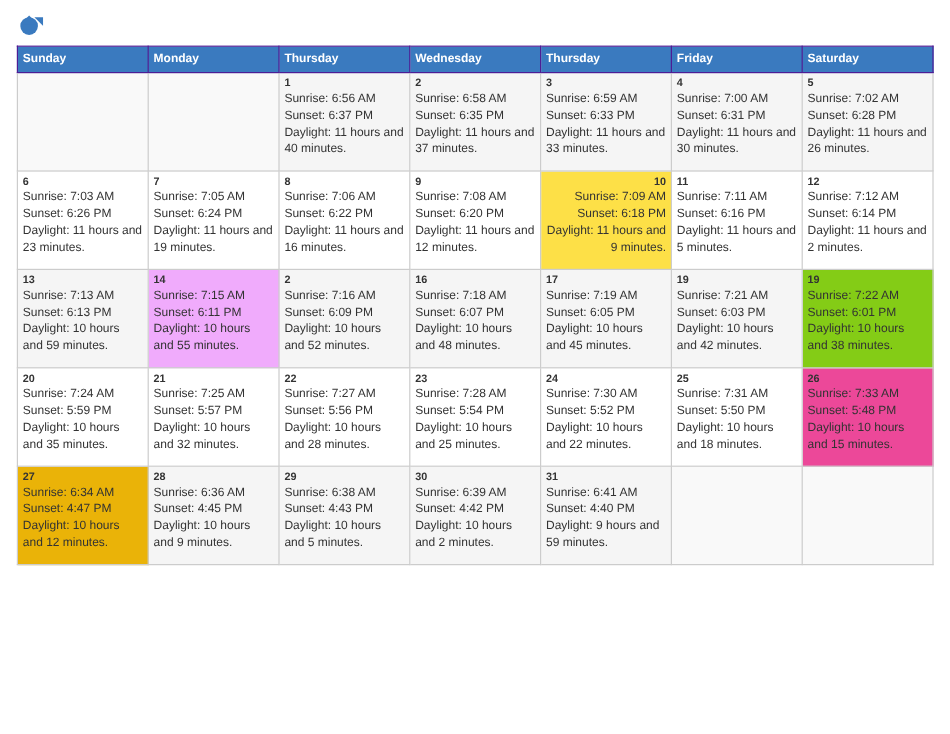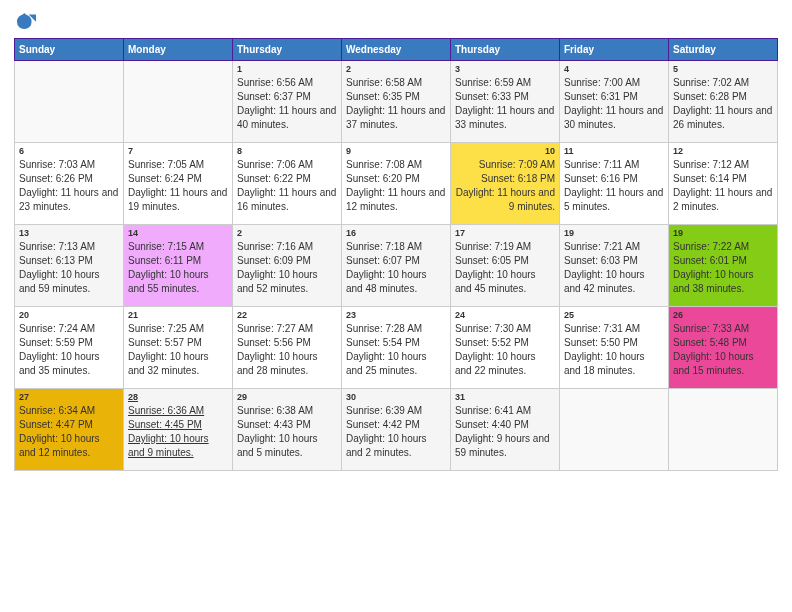--- a/index.html
+++ b/index.html
@@ -245,21 +245,21 @@
           <td style="background: #ec4899;">
             <span class="day-number">26</span>
             <div class="day-info">Sunrise: 7:33 AM<br>Sunset: 5:48 PM<br>Daylight: 10 hours and 15 minutes.</div>
           </td>
         </tr>
         <tr>
           <td style="background: #eab308;">
             <span class="day-number">27</span>
             <div class="day-info">Sunrise: 6:34 AM<br>Sunset: 4:47 PM<br>Daylight: 10 hours and 12 minutes.</div>
           </td>
-          <td style="background: rgb(245, 245, 245); text-decoration: underline;">
+          <td style="background: rgb(245, 245, 245);">
             <span class="day-number">28</span>
             <div class="day-info">Sunrise: 6:36 AM<br>Sunset: 4:45 PM<br>Daylight: 10 hours and 9 minutes.</div>
           </td>
           <td style="background: rgb(245, 245, 245);">
             <span class="day-number">29</span>
             <div class="day-info">Sunrise: 6:38 AM<br>Sunset: 4:43 PM<br>Daylight: 10 hours and 5 minutes.</div>
           </td>
           <td style="background: rgb(245, 245, 245);">
             <span class="day-number">30</span>
             <div class="day-info">Sunrise: 6:39 AM<br>Sunset: 4:42 PM<br>Daylight: 10 hours and 2 minutes.</div>

